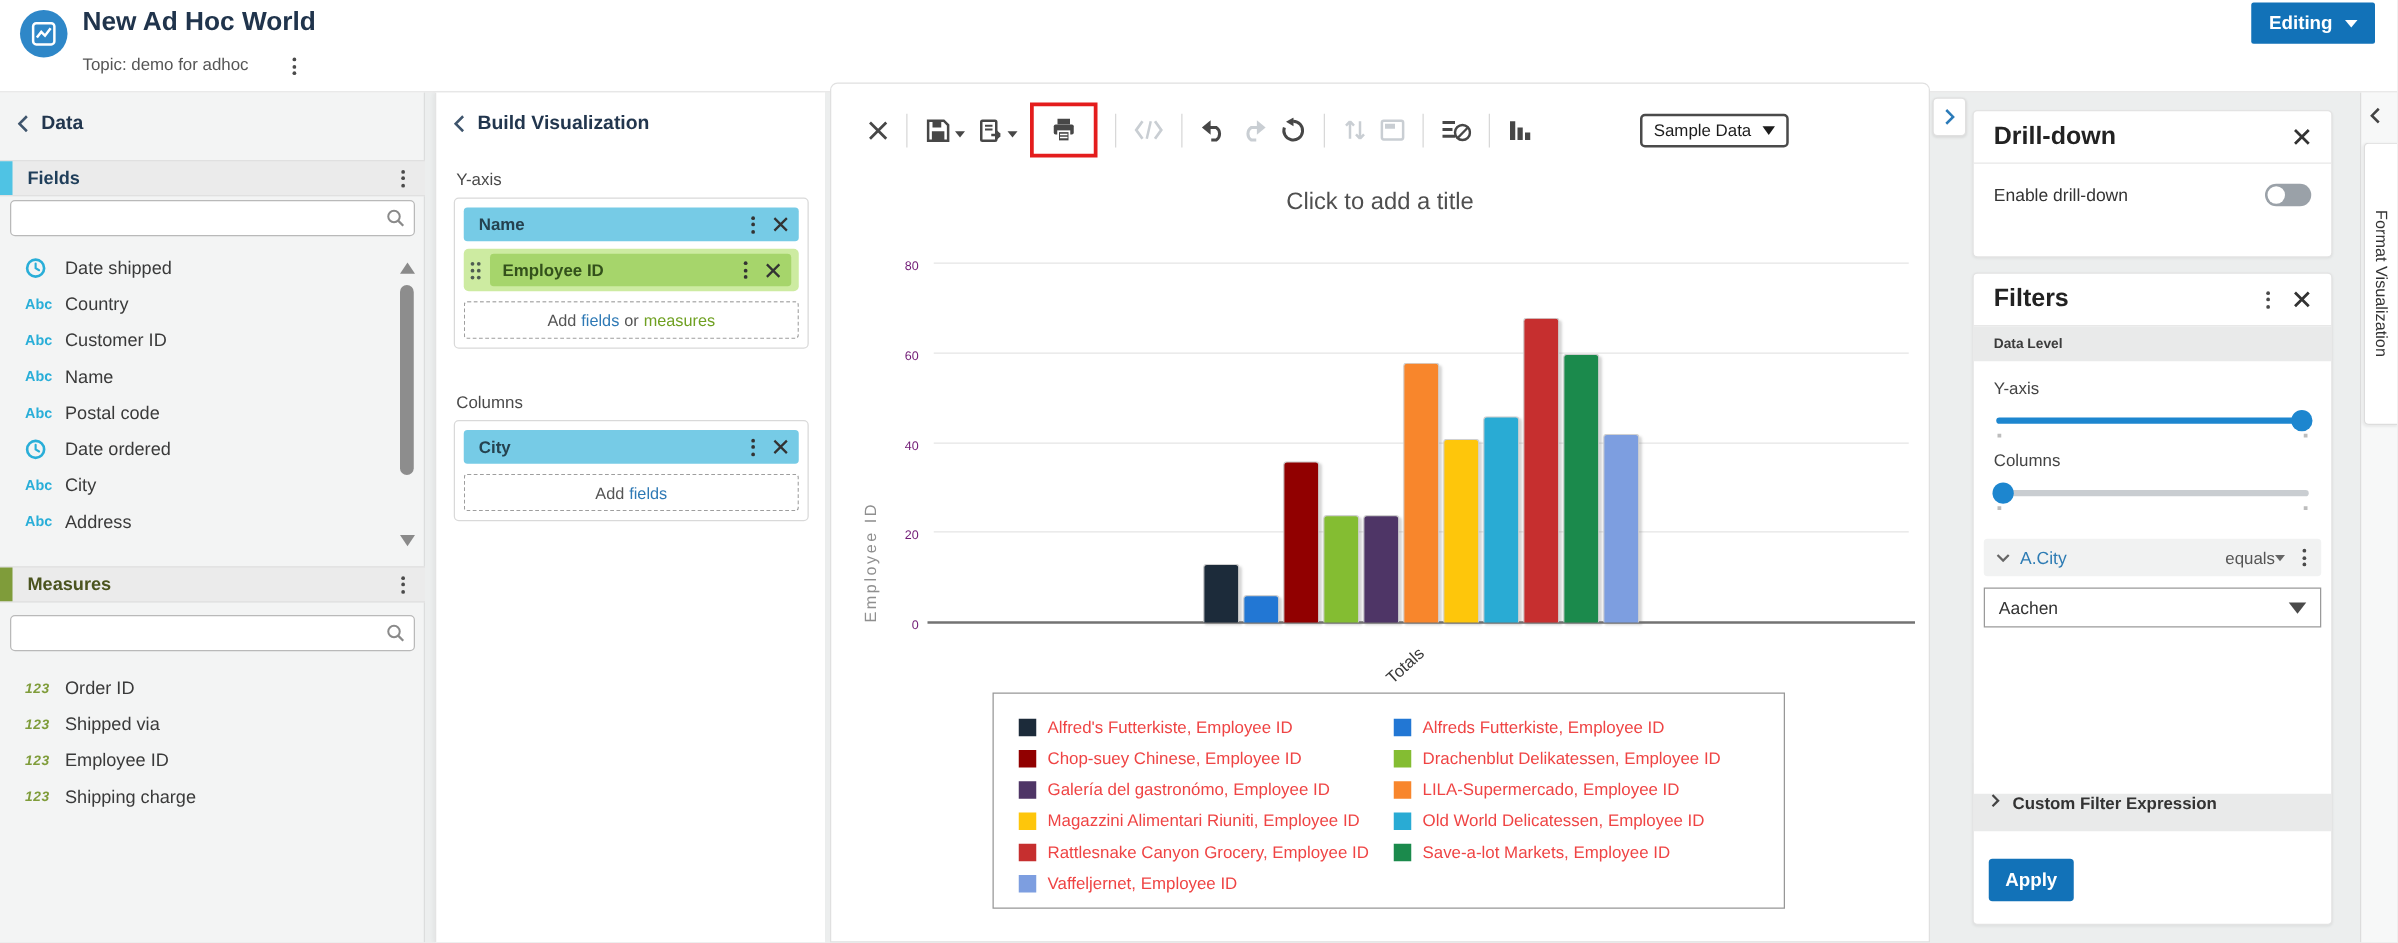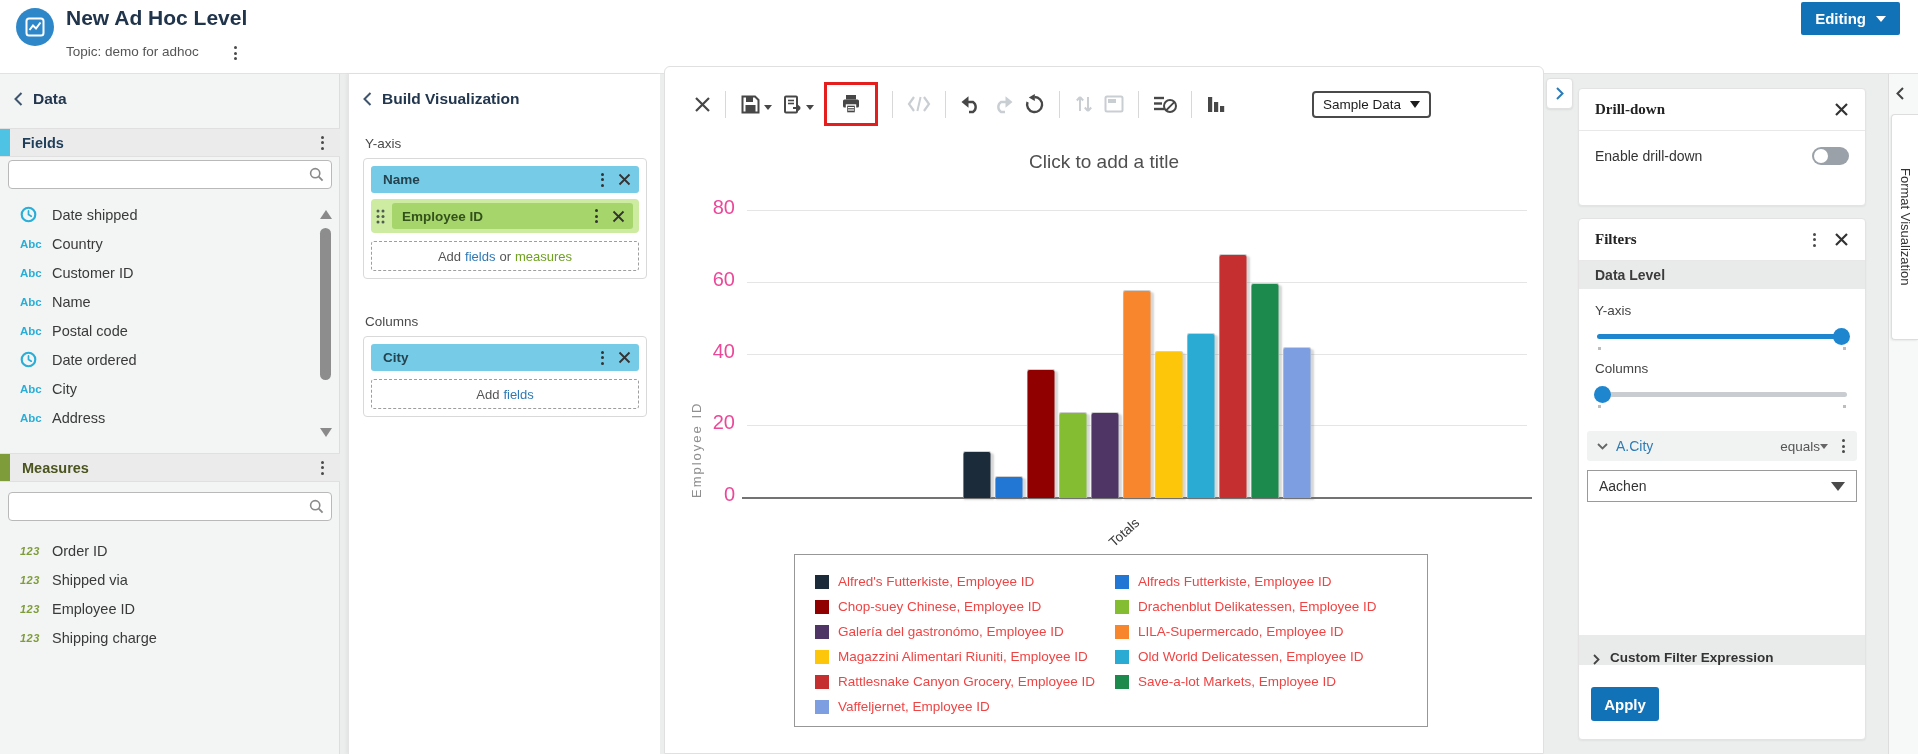--- a/index.html
+++ b/index.html
@@ -62,71 +62,71 @@
   .tb-sep { width:1px; height:27px; background:#d8d8d8; margin:0 9px; }
   .tb-caret { margin-left:3px; align-self:flex-end; margin-bottom:5px; }
   .red-highlight { border:3px solid #e41d1d; padding:4px 8px; margin:0 5px; display:flex; align-items:center; }
   .tb-dropdown { margin-left:auto; margin-right:88px; height:27px; border:2px solid #4a4a4a; border-radius:4px; display:flex; align-items:center; gap:9px; padding:0 9px; font-size:13.5px; color:#1c1c1c; cursor:pointer; }
   .dd-caret { width:0; height:0; border-left:5px solid transparent; border-right:5px solid transparent; border-top:7px solid #1c1c1c; }
 
   .chart-title { position:absolute; top:84px; width:100%; text-align:center; font-size:19px; color:#4f4f4f; cursor:pointer; }
   .plot-area { position:absolute; left:82px; top:144px; width:780px; height:287px; }
   .gridline { position:absolute; left:0; right:0; height:1px; background:#e5e5e5; }
   .baseline { position:absolute; left:-5px; right:-5px; bottom:-1px; height:2px; background:#737373; }
-  .ytick { position:absolute; right:calc(100% + 12px); font-size:20px; color:#ec4899; transform:translateY(8px); }
+  .ytick { position:absolute; right:calc(100% + 12px); font-size:10px; color:#701a75; transform:translateY(8px); }
   .ylabel { position:absolute; left:24px; top:144px; height:287px; display:flex; align-items:center; writing-mode:vertical-rl; transform:rotate(180deg); font-size:13px; color:#8f8f8f; letter-spacing:2px; }
   .bars-row { position:absolute; bottom:0; left:50%; transform:translateX(-50%); display:flex; align-items:flex-end; gap:3px; }
   .bar { width:29px; border:1px solid #d0d0d0; border-bottom:none; border-radius:3px 3px 0 0; box-shadow:2px 2px 2px rgba(110,110,110,0.28); }
   .x-tick { position:absolute; left:432px; top:448px; font-size:13.5px; color:#3a3a3a; transform:rotate(-42deg); transform-origin:right top; }
   .legend-box { position:absolute; left:129px; top:487px; width:634px; height:173px; border:1px solid #979797; padding:14px 0 0 20px; display:grid; grid-template-rows:repeat(6,25px); grid-auto-flow:column; grid-auto-columns:300px; }
   .legend-item { display:flex; align-items:center; gap:9px; font-size:13.5px; color:#ef4444; cursor:pointer; }
   .swatch { width:14px; height:14px; flex:none; }
 
   
   .collapse-left-tab { position:absolute; left:1546px; top:78px; width:27px; height:31px; background:#fff; border:1px solid #e0e0e0; border-radius:4px; box-shadow:0 1px 2px rgba(0,0,0,0.08); display:flex; align-items:center; justify-content:center; cursor:pointer; }
   .card { position:absolute; left:1578px; width:288px; background:#fff; border:1px solid #e3e3e3; border-radius:4px; box-shadow:0 1px 2px rgba(0,0,0,0.05); }
   .card-header { height:42px; display:flex; align-items:center; padding:0 16px; border-bottom:1px solid #e8e8e8; }
-  .card-title { font-size:15px; font-weight:bold; color:#222; flex:1;font-family:Liberation Serif, serif; }
+  .card-title { font-size:20px; font-weight:bold; color:#222; flex:1; }
   .hdr-x { display:flex; cursor:pointer; margin-left:16px; }
   .toggle-row { padding:16px; display:flex; justify-content:space-between; align-items:center; font-size:14px; color:#333; }
   .toggle { width:37px; height:18px; border-radius:10px; background:#9aa1a8; position:relative; cursor:pointer; }
   .toggle-knob { position:absolute; left:2px; top:2px; width:14px; height:14px; border-radius:50%; background:#fff; }
 
-  .data-level { height:28px; background:#e9eaea; display:flex; align-items:center; padding:0 16px; font-size:14px; font-weight:bold; color:#3c3c3c; }
+  .data-level { height:28px; background:#e9eaea; display:flex; align-items:center; padding:0 16px; font-size:11px; font-weight:bold; color:#3c3c3c; }
   .sl-label { margin:14px 16px 0; font-size:13.5px; color:#444; }
   .slider { position:relative; margin:9px 18px 0; height:20px; }
   .sl-track { position:absolute; left:0; right:0; top:7px; height:5px; border-radius:3px; }
   .sl-handle { position:absolute; top:1px; width:17px; height:17px; border-radius:50%; background:#1d86cf; cursor:pointer; }
   .sl-tick { position:absolute; top:20px; width:3px; height:3px; background:#bdbdbd; }
   .filter-item-bar { margin:26px 8px 0; background:#f1f2f2; border-radius:3px; height:30px; display:flex; align-items:center; padding:0 10px; }
   .fi-field { color:#2e7cb4; font-size:14px; margin-left:8px; flex:1; }
   .fi-op { color:#555; font-size:13.5px; margin-right:0; }
   .op-caret { width:0; height:0; border-left:4px solid transparent; border-right:4px solid transparent; border-top:5px solid #666; margin-right:12px; }
   .value-select { margin:9px 8px 0; height:32px; border:1px solid #9a9a9a; background:#fff; display:flex; align-items:center; padding:0 11px; font-size:14px; color:#333; cursor:pointer; }
   .vs-caret { margin-left:auto; width:0; height:0; border-left:7px solid transparent; border-right:7px solid transparent; border-top:9px solid #4a4a4a; }
-  .custom-bar { position:absolute; left:0; right:0; bottom:74px; height:30px; background:#e9eaea; display:flex; align-items:flex-end; gap:10px; padding:0 14px; font-size:13.5px; font-weight:bold; color:#333; cursor:pointer; }
+  .custom-bar { position:absolute; left:0; right:0; bottom:74px; height:30px; background:#e9eaea; display:flex; align-items:flex-start; gap:10px; padding:0 14px; font-size:13.5px; font-weight:bold; color:#333; cursor:pointer; }
   .apply-btn { position:absolute; left:12px; bottom:18px; width:68px; height:34px; background:#1272b8; border:none; border-radius:3px; color:#fff; font-weight:bold; font-size:15px; font-family:"Liberation Sans",sans-serif; cursor:pointer; }
 
   .right-rail { position:absolute; left:1888px; top:74px; width:30px; height:680px; background:#f7f8f8; border-left:1px solid #ddd; }
   .rail-chevron { position:absolute; left:7px; top:12px; cursor:pointer; }
   .format-tab { position:absolute; left:2px; top:40px; width:27px; height:226px; background:#fff; border:1px solid #ddd; border-right:none; border-radius:4px 0 0 4px; box-shadow:-1px 1px 2px rgba(0,0,0,0.06); display:flex; align-items:center; justify-content:center; writing-mode:vertical-rl; font-size:13px; color:#333; cursor:pointer; }
 </style>
 </head>
 <body>
 
 <div class="app">
 
   <div class="app-header">
     <div class="app-logo">
       <svg width="22" height="22" viewBox="0 0 22 22">
           <rect x="2.5" y="2.5" width="17" height="17" rx="2.5" fill="none" stroke="#fff" stroke-width="2"></rect>
           <polyline points="5.5,14 9,9.5 12,12.5 16.5,6.5" fill="none" stroke="#fff" stroke-width="2"></polyline>
         </svg>
     </div>
-    <div class="header-title">New Ad Hoc Level</div>
+    <div class="header-title">New Ad Hoc World</div>
     <div class="header-topic">Topic: demo for adhoc</div>
     <span class="kebab topic-kebab">
         <i></i>
         <i></i>
         <i></i>
       </span>
     <div class="editing-btn">
       <span>Editing</span>
       <span class="caret-down"></span>
     </div>

